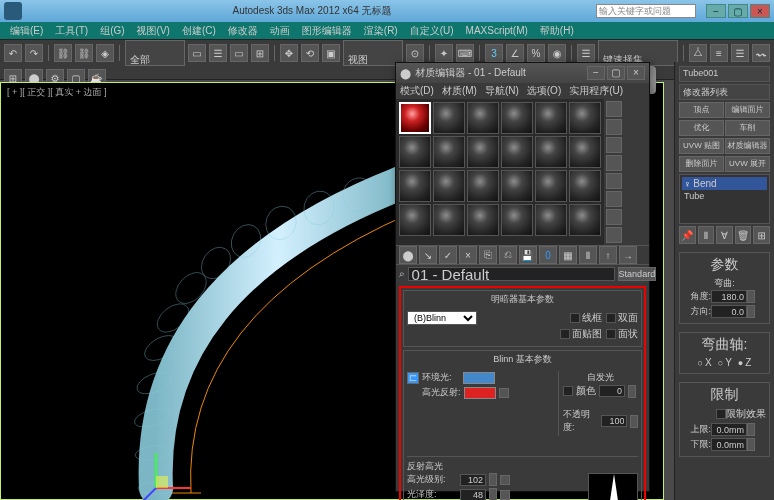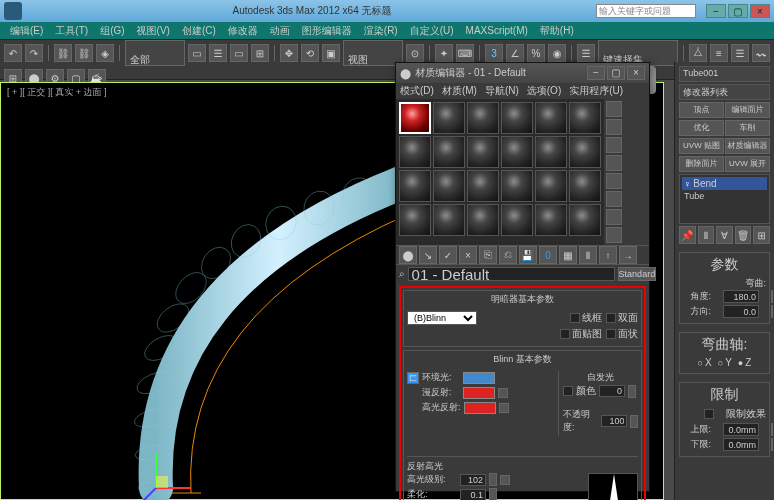--- a/index.html
+++ b/index.html
@@ -20,21 +20,21 @@
 .bend-curve{position:absolute;top:40px;left:50px;width:360px;height:380px}
 .rightpanel{position:absolute;top:62px;right:0;width:100px;bottom:0;background:#3a3a3a;border-left:1px solid #222;padding:4px}
 .rp-header{height:16px;background:#444;border:1px solid #555;margin-bottom:2px;padding:1px 3px;font-size:9px}
 .rp-tabs{display:flex;gap:1px;margin-bottom:2px}
 .rp-tab{flex:1;height:16px;background:#555;border:1px solid #666;font-size:8px;text-align:center;line-height:14px}
 .rp-list{background:#333;border:1px solid #555;height:50px;padding:2px}
 .rp-list-item{padding:1px 2px;font-size:9px}
 .rp-list-item.sel{background:#335599;color:#fff}
 .rp-section{margin-top:8px;border:1px solid #555;padding:3px}
 .rp-section-title{text-align:center;font-size:14px;margin-bottom:3px}
-.rp-row{display:flex;align-items:center;gap:12px;margin-bottom:2px}
+.rp-row{display:flex;align-items:center;gap:0;margin-bottom:2px}
 .rp-label{font-size:9px;min-width:28px;text-align:right}
 .rp-input{width:36px;height:13px;background:#222;border:1px solid #555;color:#ccc;font-size:9px;padding:0 2px;text-align:right}
 .rp-spin{width:8px;height:13px;background:#555;border:1px solid #666;font-size:7px;display:flex;flex-direction:column}
 .rp-check{width:10px;height:10px;background:#222;border:1px solid #555}
 .toolbar2{height:40px;background:#3a3a3a;display:flex;align-items:center;padding:0 4px;border-bottom:1px solid #222;gap:3px;flex-wrap:wrap}
 .med-window{position:absolute;top:62px;left:395px;width:255px;height:430px;background:#3a3a3a;border:1px solid #111;box-shadow:2px 2px 8px rgba(0,0,0,.5)}
 .med-title{height:20px;background:linear-gradient(#555,#444);display:flex;align-items:center;padding:0 4px;color:#ddd;font-size:10px}
 .med-title .t{flex:1}
 .med-title .wb{width:18px;height:14px;background:#555;border:1px solid #666;margin-left:2px;text-align:center;line-height:12px}
 .med-menu{height:16px;background:#3a3a3a;display:flex;padding:0 4px;gap:8px;font-size:9px;align-items:center}
@@ -210,21 +210,21 @@
   <div style="display:flex;gap:2px;margin-top:2px">
     <div class="tbtn">📌</div>
     <div class="tbtn">Ⅱ</div>
     <div class="tbtn">∀</div>
     <div class="tbtn">🗑</div>
     <div class="tbtn">⊞</div>
   </div>
 
   <div class="rp-section">
     <div class="rp-section-title">参数</div>
-    <div class="rp-label" style="text-align:right">弯曲:</div>
+    <div class="rp-label" style="text-align:center">弯曲:</div>
     <div class="rp-row">
       <div class="rp-label">角度:</div>
       <input class="rp-input" value="180.0" style="">
       <div class="rp-spin"></div>
     </div>
     <div class="rp-row">
       <div class="rp-label">方向:</div>
       <input class="rp-input" value="0.0" style="">
       <div class="rp-spin"></div>
     </div>
@@ -364,26 +364,20 @@
 
       <div class="rollout">
         <div class="rollout-title">Blinn 基本参数</div>
         <div class="rollout-body">
           <div style="display:flex;gap:6px">
             <div style="flex:1">
               <div class="color-row">
                 <div class="tbtn" style="width:12px;height:12px;background:#39f">⊏</div>
                 <div class="color-label">环境光:</div>
                 <div class="swatch blue"></div>
-              </div>
-              <div class="color-row">
-                <div style="width:12px"></div>
-                <div class="color-label">漫反射:</div>
-                <div class="swatch red"></div>
-                <div class="tbtn" style="width:10px;height:10px"></div>
               </div>
               <div class="color-row">
                 <div style="width:12px"></div>
                 <div class="color-label">高光反射:</div>
                 <div class="swatch red"></div>
                 <div class="tbtn" style="width:10px;height:10px"></div>
               </div>
             </div>
             <div style="width:80px;border-left:1px solid #555;padding-left:4px">
               <div style="font-size:9px;text-align:center">自发光</div>
@@ -404,20 +398,26 @@
           <div style="border-top:1px solid #555;margin-top:20px;padding-top:3px">
             <div style="font-size:9px">反射高光</div>
             <div class="hilite-graph"></div>
             <div class="color-row">
                 <div class="color-label" style="min-width:50px">高光级别:</div>
                 <input class="num-input" value="102" style="">
                 <div class="rp-spin"></div>
                 <div class="tbtn" style="width:10px;height:10px"></div>
               </div>
             <div class="color-row">
+                <div class="color-label" style="min-width:50px">光泽度:</div>
+                <input class="num-input" value="48" style="">
+                <div class="rp-spin"></div>
+                <div class="tbtn" style="width:10px;height:10px"></div>
+              </div>
+            <div class="color-row">
                 <div class="color-label" style="min-width:50px">柔化:</div>
                 <input class="num-input" value="0.1" style="">
                 <div class="rp-spin"></div>
               </div>
             <div style="clear:both"></div>
           </div>
         </div>
       </div>
     </div>
 

